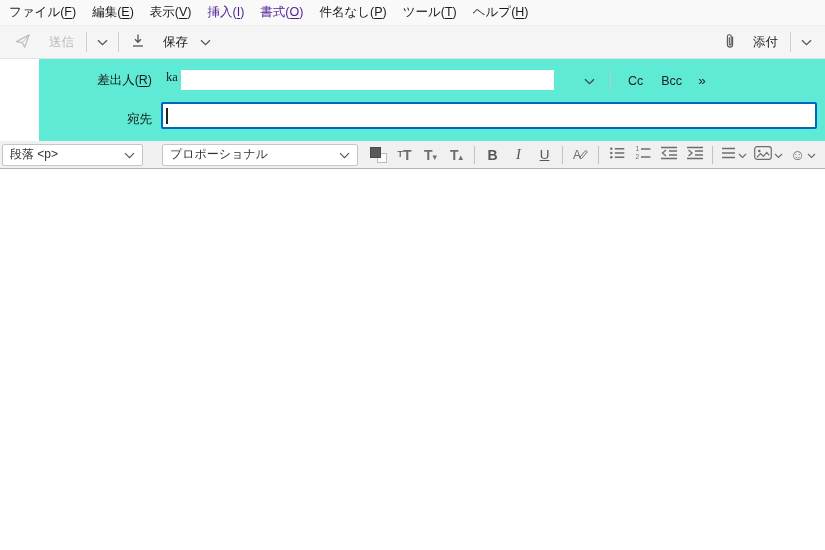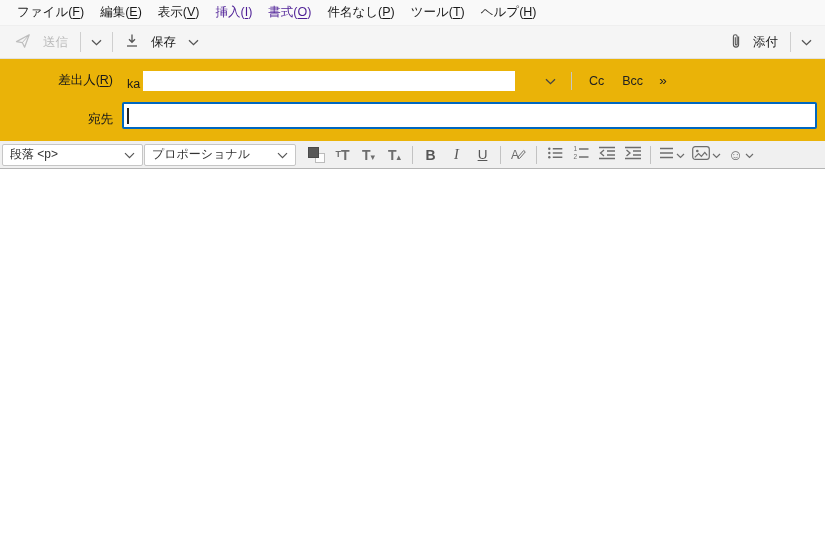--- a/index.html
+++ b/index.html
@@ -20,43 +20,43 @@
   .tb-icon { display: flex; align-items: center; margin-right: 8px; }
   .tb-title { font-size: 12px; color: #111; }
   .win-controls { margin-left: auto; display: flex; height: 100%; }
   .wc { width: 45px; height: 100%; display: flex; align-items: center; justify-content: center; }
   .wc-min { width: 10px; height: 1px; background: #333; display: block; }
   .wc-max { width: 9px; height: 9px; border: 1px solid #333; display: block; }
 
   
   .menubar {
     height: 26px; background: #f9f9f9; display: flex; align-items: center;
-    padding-left: 9px; flex: 0 0 auto; border-bottom: 1px solid #efefef;
+    padding-left: 1px; flex: 0 0 auto; border-bottom: 1px solid #efefef;
   }
   .menu-item { padding: 4px 8px; white-space: nowrap; cursor: default; }
   .menu-item.disabled { color: #4c1d95; }
   .ak { text-decoration: underline; text-underline-offset: 2px; }
 
   
   .toolbar {
     height: 33px; background: #f5f5f5; display: flex; align-items: center;
     padding: 0 8px; flex: 0 0 auto; border-bottom: 1px solid #e2e2e2;
   }
-  .tbtn { display: flex; align-items: center; gap: 12px; padding: 4px 7px; border-radius: 2px; white-space: nowrap; }
+  .tbtn { display: flex; align-items: center; gap: 18px; padding: 4px 7px; border-radius: 2px; white-space: nowrap; }
   .tbtn.disabled { color: #b9b9b9; }
   .tbtn.drop { padding: 4px 5px; }
   .vsep { width: 1px; height: 20px; background: #cfcfcf; margin: 0 5px; }
   .flex-spacer { flex: 1; }
 
   
-  .headers { background: #eab308; padding: 11px 8px 5px 0; flex: 0 0 auto; }
+  .headers { background: #5eead4; padding: 11px 8px 5px 0; flex: 0 0 auto; margin-left: 39px; }
   .hrow { display: flex; align-items: center; }
   .hlabel { width: 113px; text-align: right; flex: 0 0 auto; color: #1a1a1a; white-space: nowrap; }
   .from-row { margin-bottom: 11px; height: 21px; }
-  .from-combo { margin-left: 9px; width: 393px; height: 21px; display: flex; align-items: flex-end; }
+  .from-combo { margin-left: 9px; width: 393px; height: 21px; display: flex; align-items: flex-start; font-family: Liberation Serif, serif; }
   .from-value { padding: 0 3px 0 5px; color: #1a1a1a; }
   .from-fill { flex: 1; height: 20px; background: #ffffff; }
   .drop-sm { margin-left: 22px; width: 26px; height: 21px; display: flex; align-items: center; justify-content: center; }
   .vsep2 { width: 1px; height: 18px; background: #c6c6c6; margin: 0 8px 0 8px; }
   .txtbtn { padding: 2px 9px; color: #222; }
   .txtbtn.more { font-size: 13.5px; padding: 2px 7px; }
   .field { background: #fff; display: flex; align-items: center; margin-left: 9px; flex: 1; }
   .to-field { height: 27px; border: 2px solid #0067c0; border-radius: 2px; margin-bottom: 7px; }
   .subject-field { height: 25px; border: 1px solid #c8c8c8; border-radius: 2px; margin-bottom: 2px; }
   .caret { width: 1.5px; height: 16px; background: #222; margin-left: 3px; }
@@ -64,22 +64,22 @@
   
   .fmtbar {
     height: 28px; background: #f0f0f0; border-bottom: 1px solid #b5b5b5;
     display: flex; align-items: center; padding: 0 2px; flex: 0 0 auto; gap: 1px;
   }
   .select {
     height: 22px; background: #fff; border: 1px solid #c6c6c6; border-radius: 2px;
     display: flex; align-items: center; justify-content: space-between;
     padding: 0 7px; font-size: 12px; color: #333;
   }
-  .select.para { width: 141px; margin-right: 0; }
-  .select.font { width: 152px; margin-right: 7px; }
+  .select.para { width: 141px; margin-right: 18px; }
+  .select.font { width: 196px; margin-right: 7px; }
   .fbtn {
     min-width: 25px; height: 24px; display: flex; align-items: center; justify-content: center;
     color: #6d6d6d; padding: 0 3px; gap: 2px;
   }
   .fbtn.bold { font-weight: 700; font-size: 14px; color: #555; }
   .fbtn.italic { font-style: italic; font-family: "Liberation Serif", "DejaVu Serif", serif; font-size: 14.5px; color: #555; }
   .fbtn.underline { text-decoration: underline; font-size: 13.5px; color: #555; }
   .vsep3 { width: 1px; height: 18px; background: #c2c2c2; margin: 0 4px; flex: 0 0 auto; }
   .swatch { position: relative; width: 17px; height: 16px; display: block; }
   .sw-front { position: absolute; left: 0; top: 0; width: 11px; height: 11px; background: #595959; border: 1px solid #4a4a4a; }

